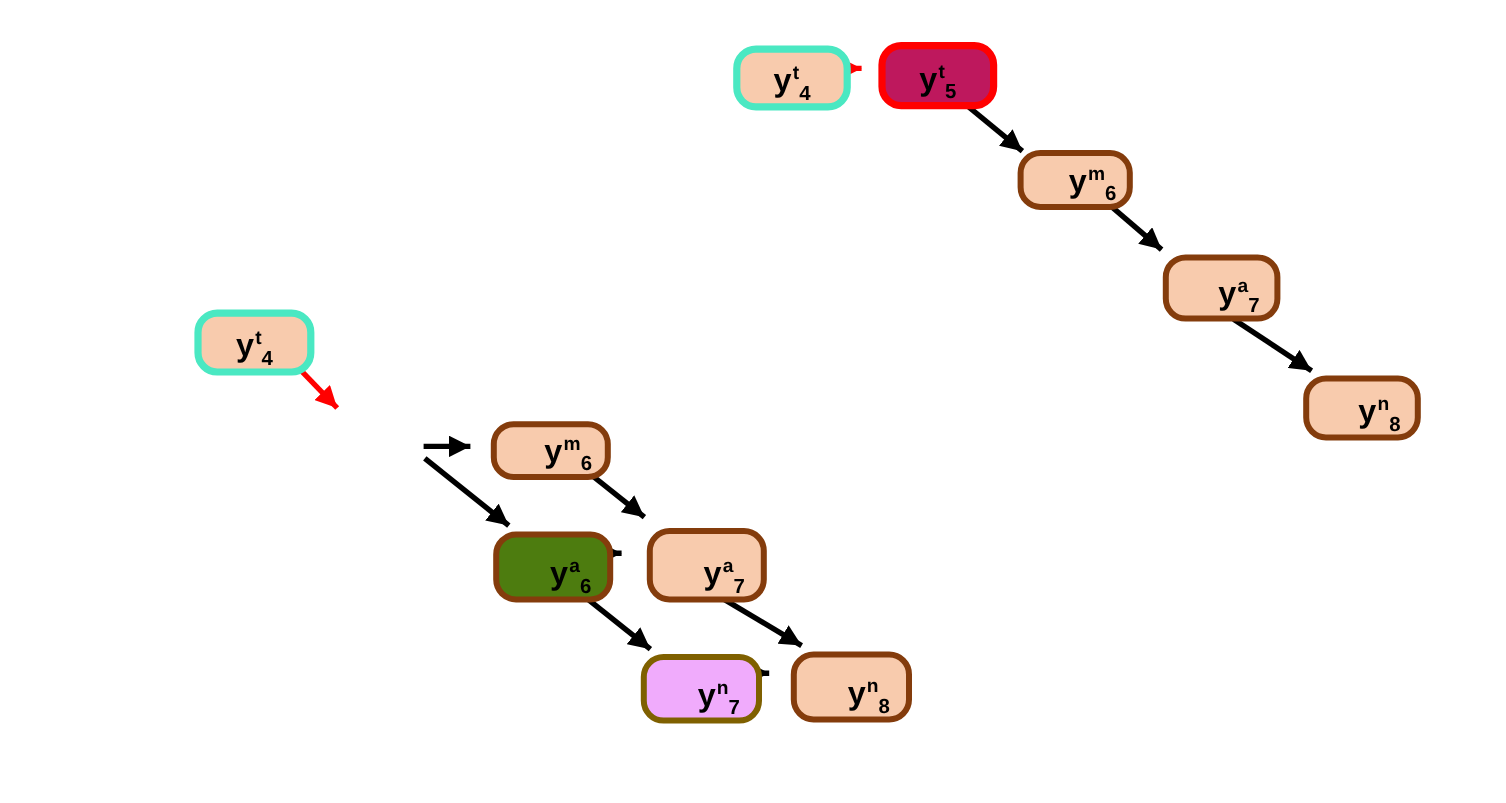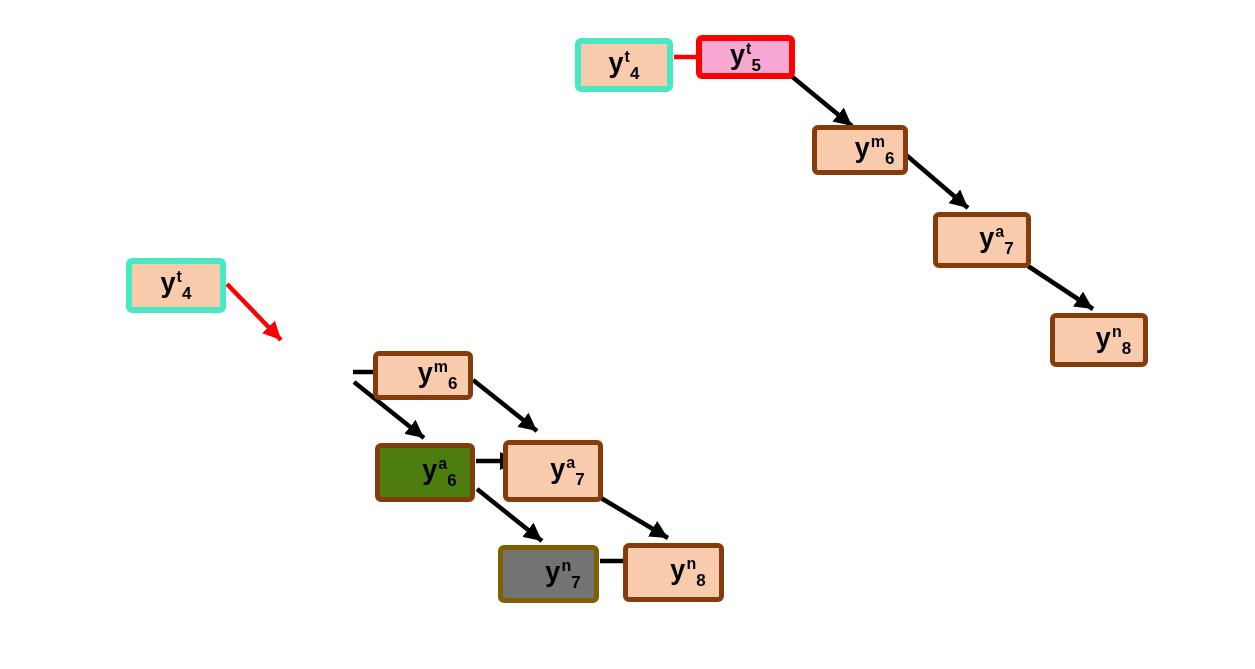--- a/index.html
+++ b/index.html
@@ -12,23 +12,23 @@
   }
   #edge-layer{
     position:absolute;left:0;top:0;width:1255px;height:669px;
     pointer-events:none;
   }
   #node-layer{position:absolute;left:0;top:0;width:100%;height:100%;}
   .node{
     position:absolute;
     box-sizing:border-box;
     border-style:solid;
-    border-radius:6px;
-    display:flex;align-items:center;justify-content:center;
-    font-weight:bold;color:#000;
+    border-radius:19px;
+    display:flex;align-items:flex-end;justify-content:center;
+    font-weight:bold;color:#000;margin-left:36px;
   }
   .bw-thick{border-width:6px;}
   .bw-mid{border-width:5px;padding-left:29px;}
   .lbl{white-space:nowrap;line-height:1;}
   .lbl .base{font-size:27px;}
   .lbl .sup{font-size:16px;vertical-align:10px;margin-left:1px;}
   .lbl .sub{font-size:17px;vertical-align:-7px;}
 </style>
 </head>
 <body>
@@ -53,21 +53,21 @@
       <line x1="473" y1="380" x2="537" y2="431" stroke="#000000" stroke-width="4.5" marker-end="url(#ah-black)"></line>
       <line x1="476" y1="461" x2="518" y2="461" stroke="#000000" stroke-width="4.5" marker-end="url(#ah-black)"></line>
       <line x1="477" y1="489" x2="542" y2="541" stroke="#000000" stroke-width="4.5" marker-end="url(#ah-black)"></line>
       <line x1="601" y1="498" x2="668" y2="538" stroke="#000000" stroke-width="4.5" marker-end="url(#ah-black)"></line>
       <line x1="600" y1="561" x2="641" y2="561" stroke="#000000" stroke-width="4.5" marker-end="url(#ah-black)"></line>
     </svg>
   <div id="node-layer">
       <div class="node bw-thick" style="left: 575px; top: 38px; width: 98px; height: 54px; border-color: rgb(74, 232, 194); background: rgb(248, 203, 173); color: rgb(0, 0, 0);">
         <span class="lbl"><span class="base">y</span><span class="sup">t</span><span class="sub">4</span></span>
       </div>
-      <div class="node bw-thick" style="left: 696px; top: 35px; width: 99px; height: 44px; border-color: rgb(255, 0, 0); background: #f9a8d4; color: rgb(0, 0, 0);">
+      <div class="node bw-thick" style="left: 696px; top: 35px; width: 99px; height: 56px; border-color: rgb(255, 0, 0); background: #be185d; color: rgb(0, 0, 0);">
         <span class="lbl"><span class="base">y</span><span class="sup">t</span><span class="sub">5</span></span>
       </div>
       <div class="node bw-mid" style="left: 812px; top: 125px; width: 96px; height: 50px; border-color: rgb(132, 60, 12); background: rgb(248, 203, 173); color: rgb(0, 0, 0);">
         <span class="lbl"><span class="base">y</span><span class="sup">m</span><span class="sub">6</span></span>
       </div>
       <div class="node bw-mid" style="left: 933px; top: 212px; width: 98px; height: 56px; border-color: rgb(132, 60, 12); background: rgb(248, 203, 173); color: rgb(0, 0, 0);">
         <span class="lbl"><span class="base">y</span><span class="sup">a</span><span class="sub">7</span></span>
       </div>
       <div class="node bw-mid" style="left: 1050px; top: 313px; width: 98px; height: 54px; border-color: rgb(132, 60, 12); background: rgb(248, 203, 173); color: rgb(0, 0, 0);">
         <span class="lbl"><span class="base">y</span><span class="sup">n</span><span class="sub">8</span></span>
@@ -77,20 +77,20 @@
       </div>
       <div class="node bw-mid" style="left: 373px; top: 351px; width: 100px; height: 49px; border-color: rgb(132, 60, 12); background: rgb(248, 203, 173); color: rgb(0, 0, 0);">
         <span class="lbl"><span class="base">y</span><span class="sup">m</span><span class="sub">6</span></span>
       </div>
       <div class="node bw-mid" style="left: 375px; top: 443px; width: 100px; height: 59px; border-color: rgb(132, 60, 12); background: #4d7c0f; color: rgb(0, 0, 0);">
         <span class="lbl"><span class="base">y</span><span class="sup">a</span><span class="sub">6</span></span>
       </div>
       <div class="node bw-mid" style="left: 503px; top: 440px; width: 100px; height: 62px; border-color: rgb(132, 60, 12); background: rgb(248, 203, 173); color: rgb(0, 0, 0);">
         <span class="lbl"><span class="base">y</span><span class="sup">a</span><span class="sub">7</span></span>
       </div>
-      <div class="node bw-mid" style="left: 498px; top: 545px; width: 101px; height: 58px; border-color: rgb(127, 96, 0); background: #737373; color: rgb(0, 0, 0);">
+      <div class="node bw-mid" style="left: 498px; top: 545px; width: 101px; height: 58px; border-color: rgb(127, 96, 0); background: #f0abfc; color: rgb(0, 0, 0);">
         <span class="lbl"><span class="base">y</span><span class="sup">n</span><span class="sub">7</span></span>
       </div>
       <div class="node bw-mid" style="left: 623px; top: 543px; width: 101px; height: 59px; border-color: rgb(132, 60, 12); background: rgb(248, 203, 173); color: rgb(0, 0, 0);">
         <span class="lbl"><span class="base">y</span><span class="sup">n</span><span class="sub">8</span></span>
       </div>
     </div>
 </div>
 
 </body></html>

